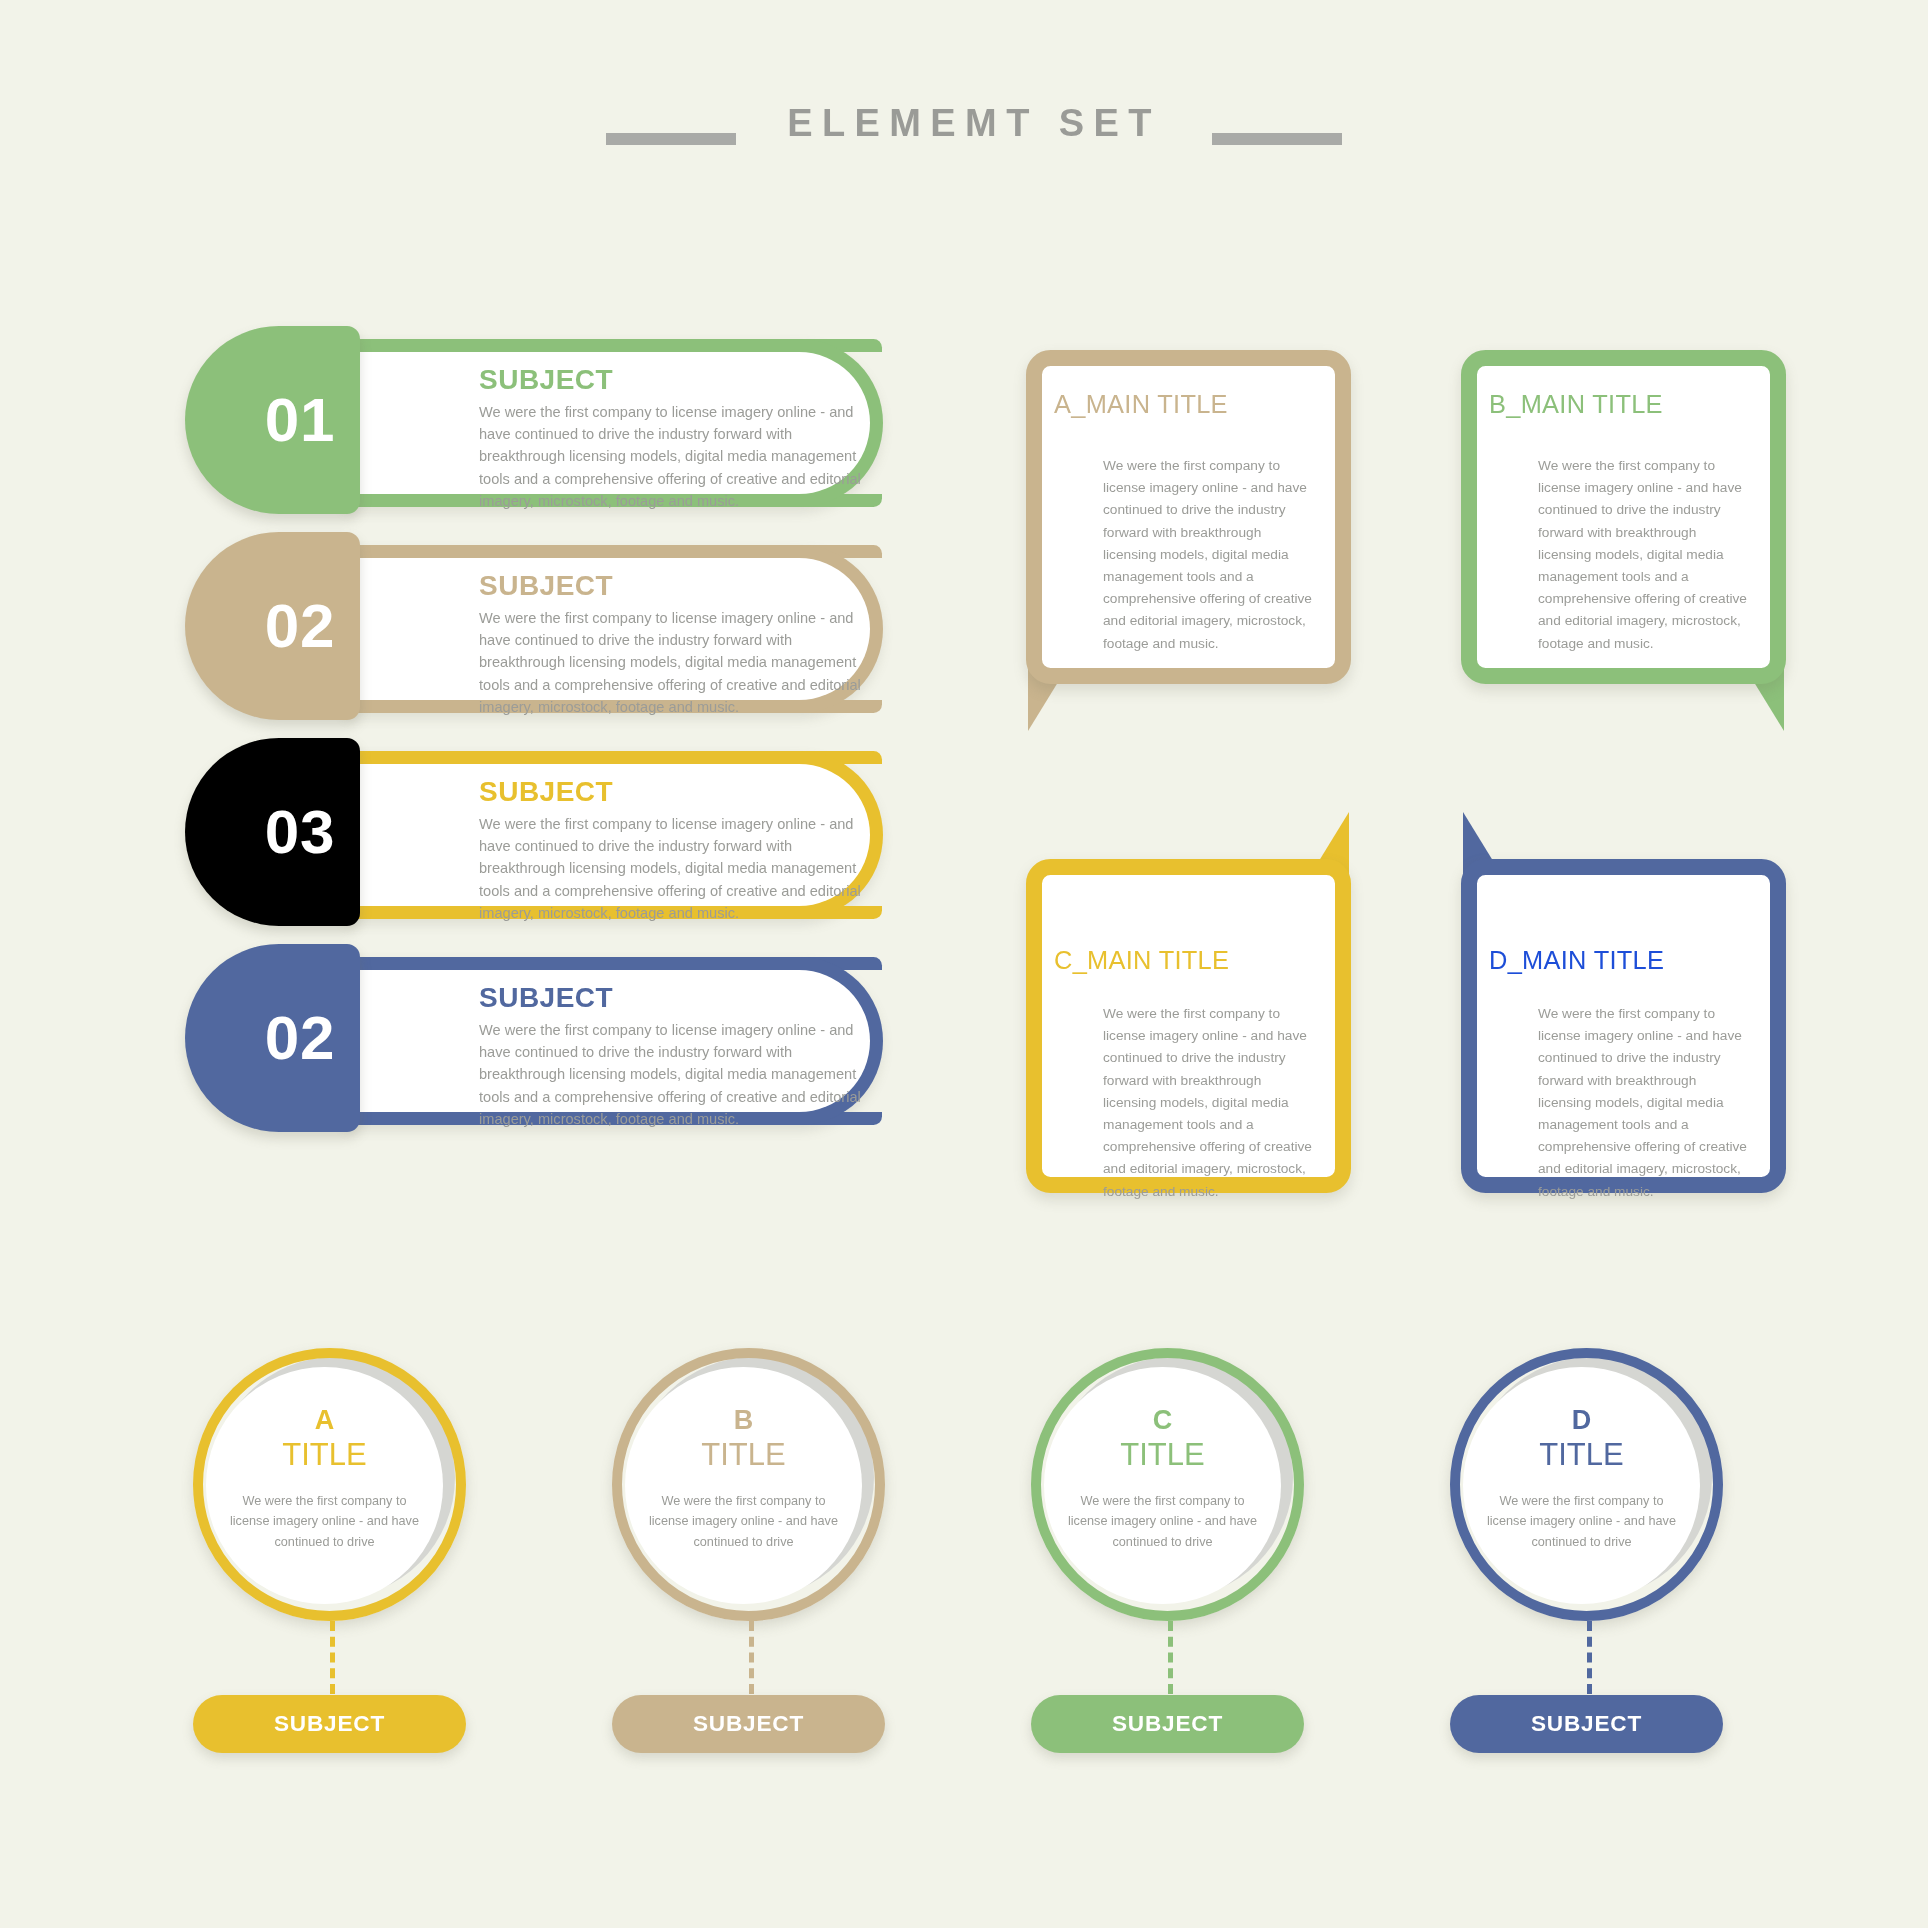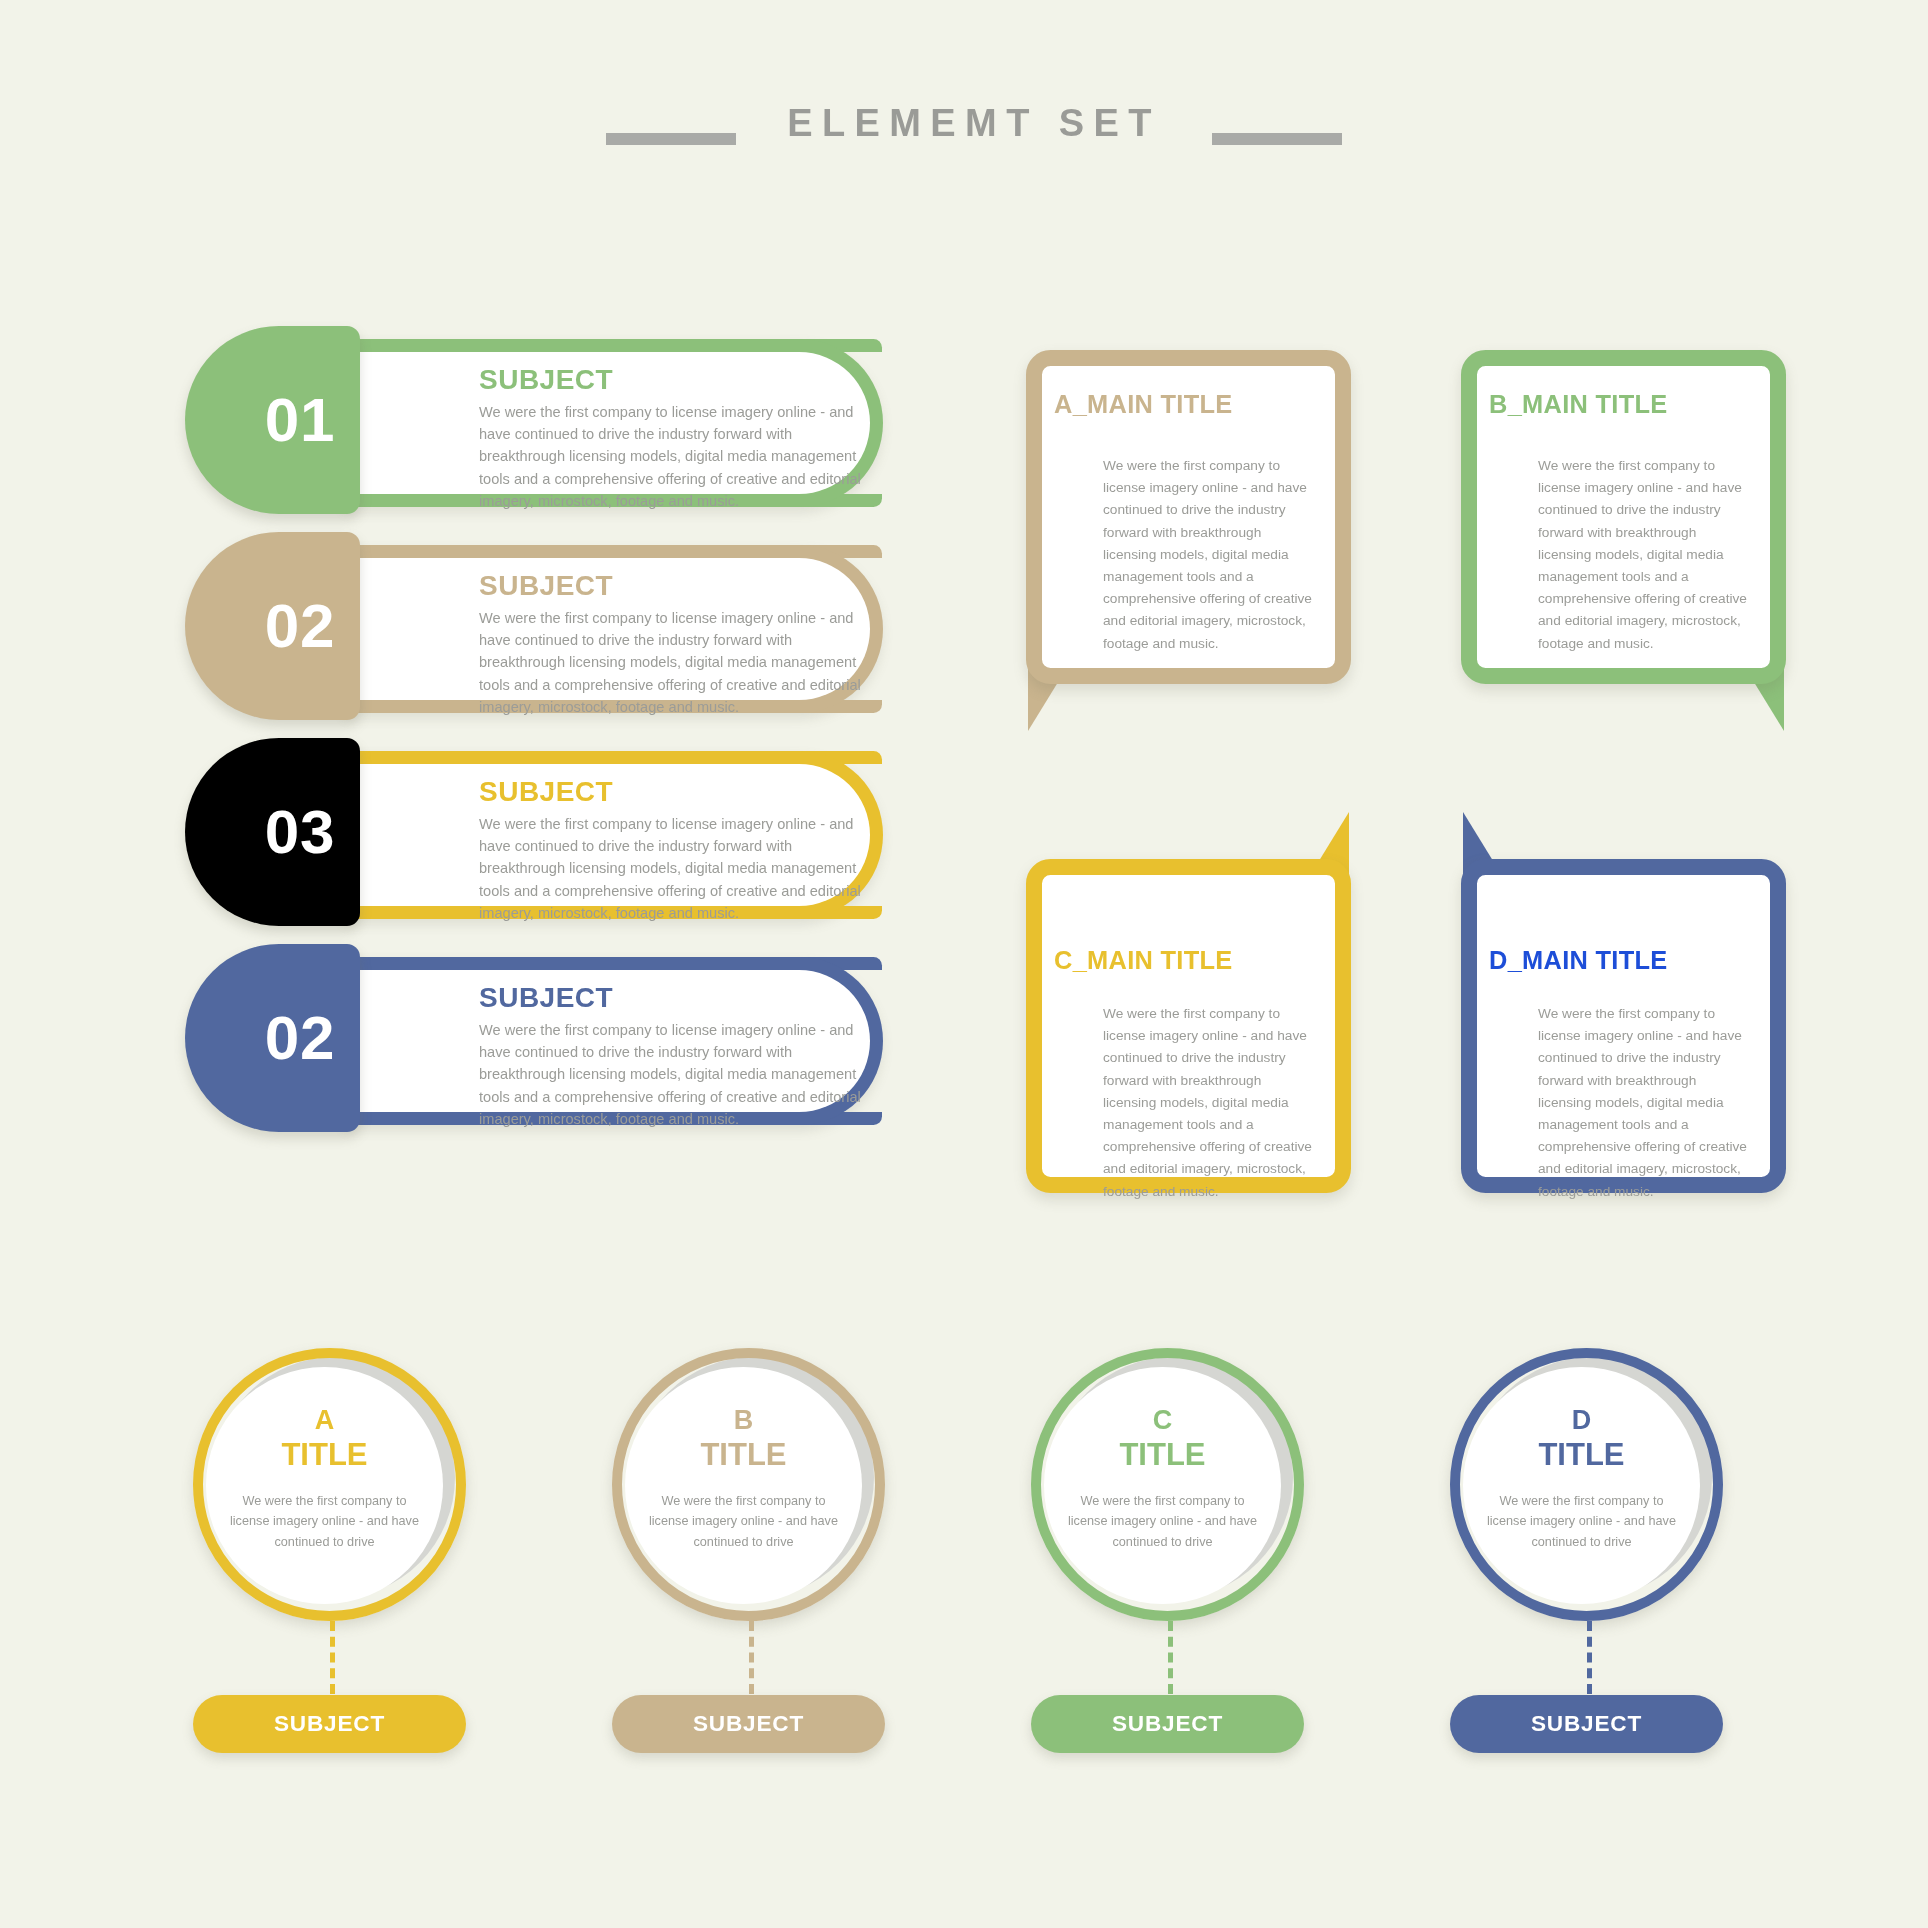--- a/index.html
+++ b/index.html
@@ -84,21 +84,21 @@
     border: 16px solid;
     background: #ffffff;
     box-shadow: 0 6.6px 13px rgba(110,110,90,0.18);
     z-index: 2;
   }
   .bubble-tail {
     position: absolute; width: 0; height: 0; z-index: 1;
   }
   .bubble-inner { position: absolute; inset: 0; padding: 40px 28px 0 28px; z-index: 3; }
   .bubble-title {
-    font-size: 25.4px; font-weight: bold; letter-spacing: 0.3px;
+    font-size: 25.4px; font-weight: normal; letter-spacing: 0.3px;
     margin-bottom: 36px;
   }
   .bubble-desc {
     font-size: 13.7px; line-height: 1.62; color: #9b9c98;
     padding-left: 49px; padding-right: 5.6px;
   }
   .bubble.c .bubble-inner, .bubble.d .bubble-inner { padding-top: 87px; }
   .bubble.c .bubble-title, .bubble.d .bubble-title { margin-bottom: 28px; }
 
   
@@ -120,21 +120,21 @@
     width: 237px; height: 237px; border-radius: 50%;
     background: #ffffff;
     display: flex; flex-direction: column;
     align-items: center; justify-content: flex-start;
     padding-top: 40px;
   }
   .badge-letter {
     font-size: 27px; font-weight: bold; line-height: 1; margin-bottom: 4.7px;
   }
   .badge-title {
-    font-size: 31px; font-weight: bold; line-height: 1; margin-bottom: 21px;
+    font-size: 31px; font-weight: normal; line-height: 1; margin-bottom: 21px;
   }
   .badge-desc {
     font-size: 12.7px; line-height: 1.62; color: #9b9c98; text-align: center;
     width: 198px;
   }
   .badge-connector {
     position: absolute; left: 137px; top: 273px;
     width: 0; height: 73px;
     border-left: 5.6px dashed;
   }

